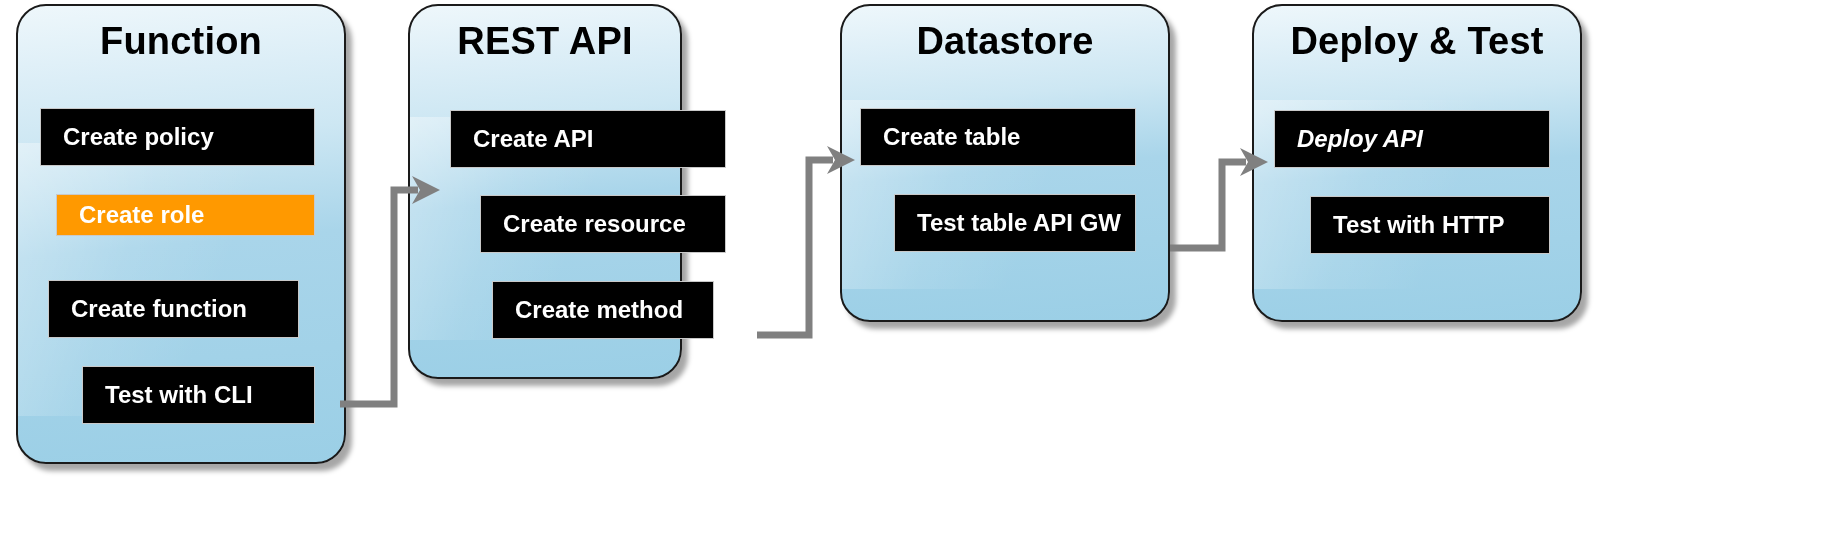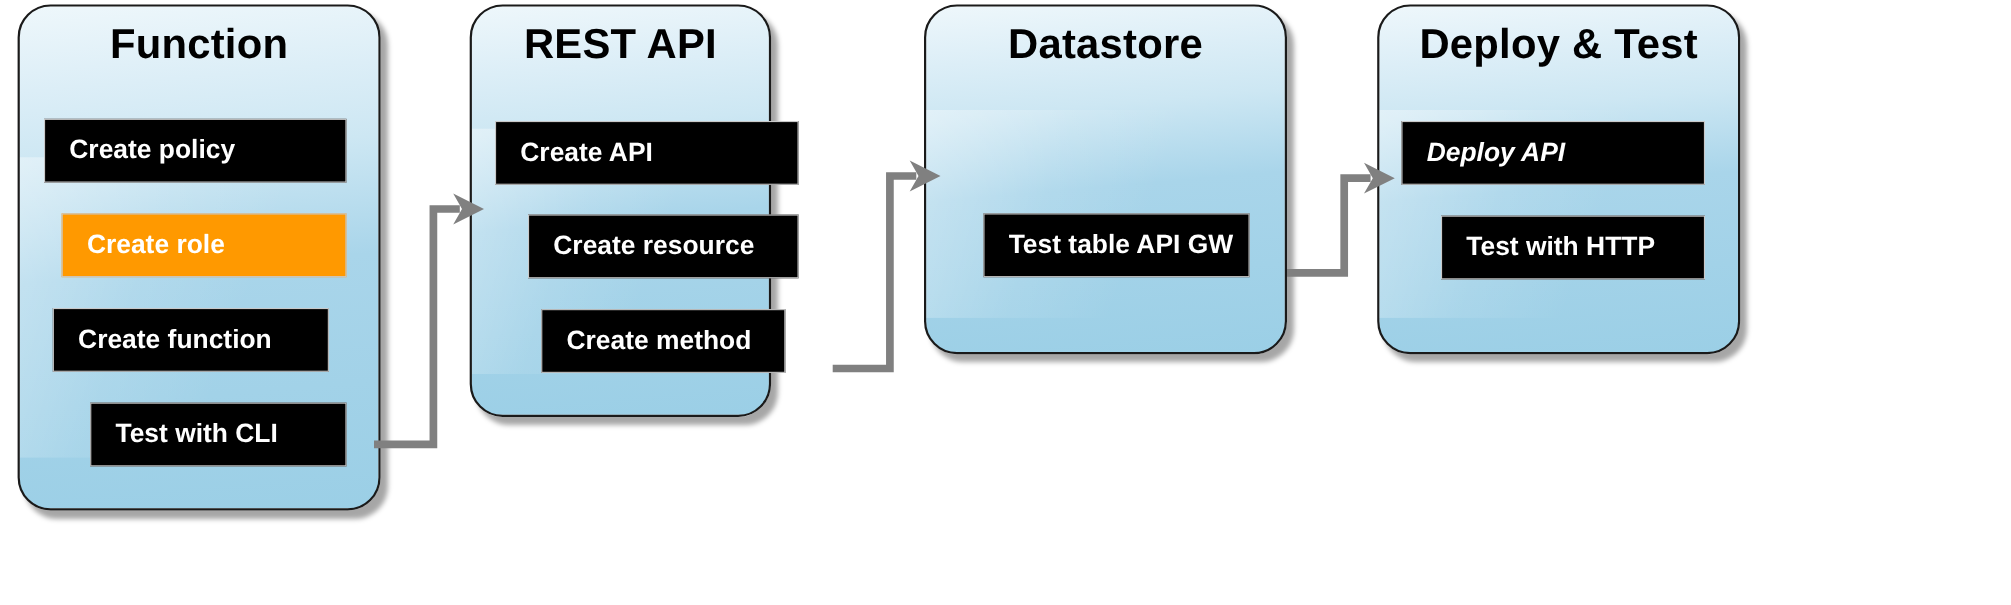--- a/index.html
+++ b/index.html
@@ -54,45 +54,48 @@
 <body>
 
 <div class="canvas">
 
   <div class="panel" style="left:4px;top:4px;width:330px;height:460px;">
     <div class="panel-title">Function</div>
   </div>
   <div class="step" style="left:28px;top:108px;width:275px;height:58px;">
     <span>Create policy</span>
   </div>
-  <div class="step highlight" style="left:44px;top:194px;width:259px;height:58px;">
+  <div class="step highlight" style="left:44px;top:194px;width:259px;height:42px;">
     <span>Create role</span>
   </div>
   <div class="step" style="left:36px;top:280px;width:251px;height:58px;align-items:center;">
     <span>Create function</span>
   </div>
   <div class="step" style="left:70px;top:366px;width:233px;height:58px;">
     <span>Test with CLI</span>
   </div>
 
-  <div class="panel" style="left:415px;top:4px;width:274px;height:375px;">
+  <div class="panel" style="left:396px;top:4px;width:274px;height:375px;">
     <div class="panel-title">REST API</div>
   </div>
   <div class="step" style="left:438px;top:110px;width:276px;height:58px;">
     <span>Create API</span>
   </div>
   <div class="step" style="left:468px;top:195px;width:246px;height:58px;">
     <span>Create resource</span>
   </div>
   <div class="step" style="left:480px;top:281px;width:222px;height:58px;">
     <span>Create method</span>
   </div>
 
   <div class="panel" style="left:828px;top:4px;width:330px;height:318px;">
     <div class="panel-title">Datastore</div>
+  </div>
+  <div class="step" style="left:848px;top:108px;width:276px;height:58px;">
+    <span>Create table</span>
   </div>
   <div class="step" style="left:882px;top:194px;width:242px;height:58px;">
     <span>Test table API GW</span>
   </div>
 
   <div class="panel" style="left:1240px;top:4px;width:330px;height:318px;">
     <div class="panel-title">Deploy &amp; Test</div>
   </div>
   <div class="step" style="left:1262px;top:110px;width:276px;height:58px;font-style:italic;">
     <span>Deploy API</span>

